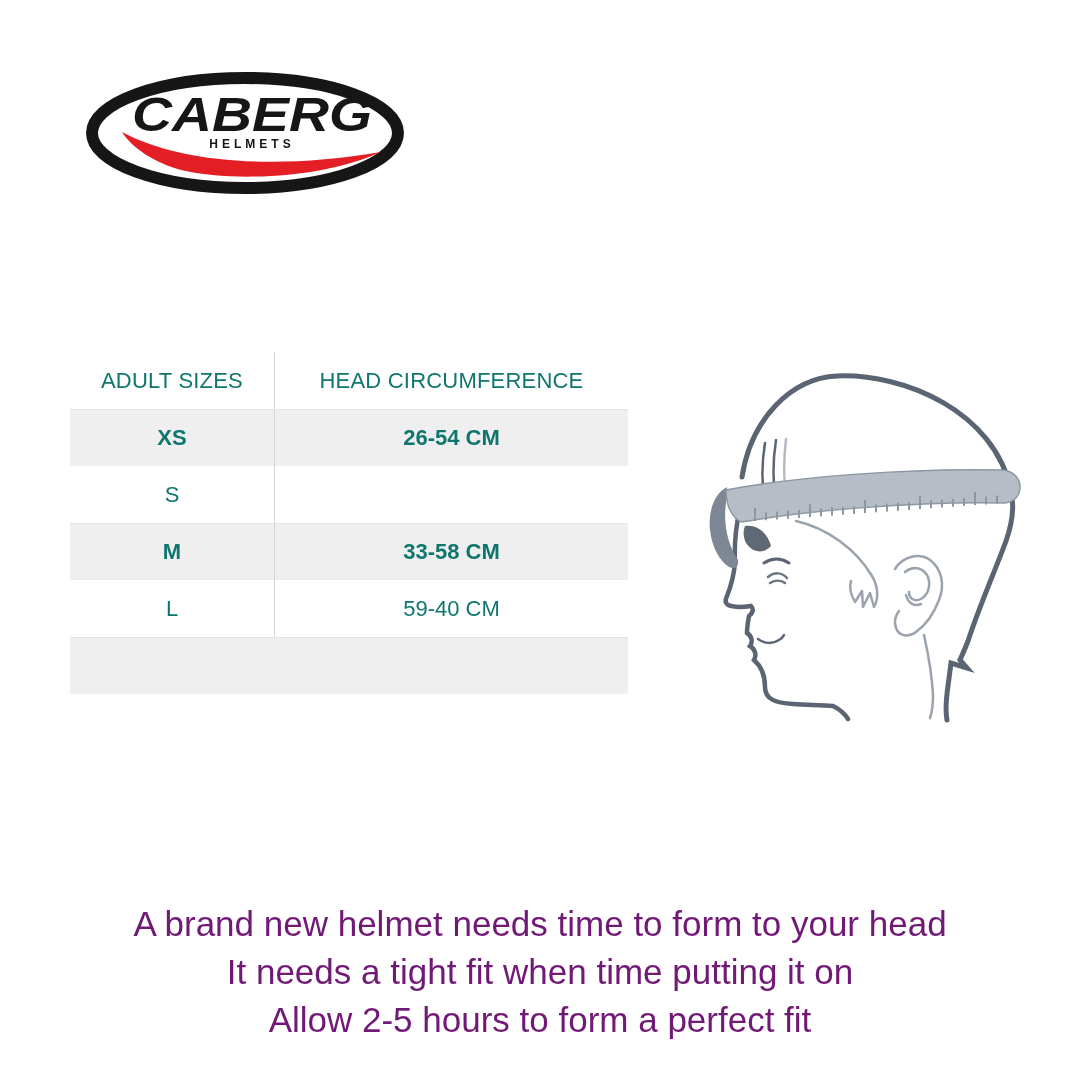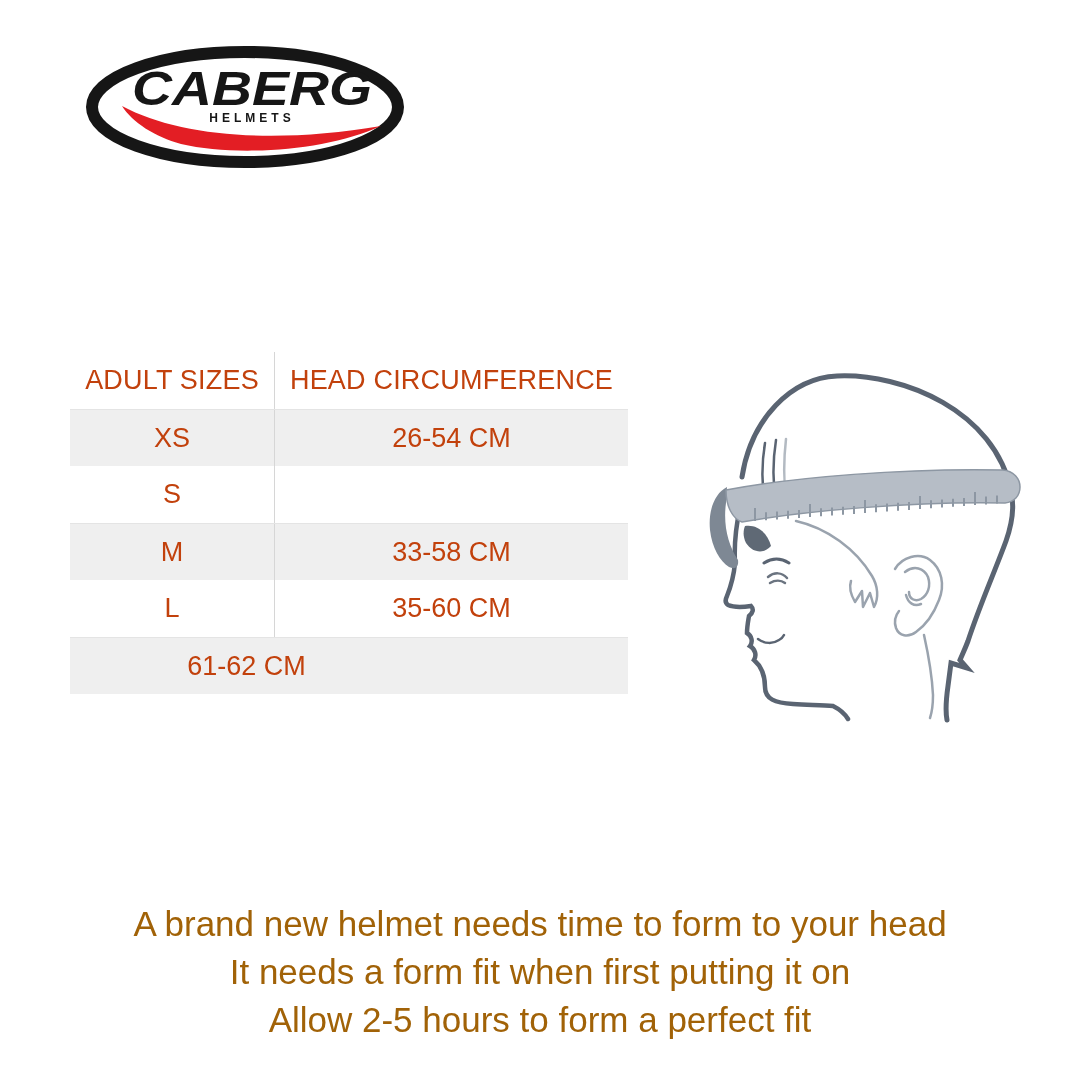--- a/index.html
+++ b/index.html
@@ -7,39 +7,39 @@
   body {
     position:relative;
     width:1080px; height:1080px;
     background:#ffffff;
     font-family:"Liberation Sans", sans-serif;
     color:#1a1a1a;
     overflow:hidden;
   }
 
   
-  .logo { position:absolute; left:85px; top:45px; width:320px; height:124px; }
+  .logo { position:absolute; left:85px; top:71px; width:320px; height:124px; }
 
   
   .size-table { position:absolute; left:70px; top:352px; width:558px; }
   .t-row { display:flex; height:57px; align-items:center; background:#ffffff; }
-  .t-row.stripe { background:#efefef; border-top:1px solid #e4e4e4; }
+  .t-row.stripe { background:#efefef; border-top:1px solid #e4e4e4;font-weight:bold; }
   .t-cell { display:flex; align-items:center; justify-content:center; height:100%; }
   .t-cell.c1 { width:205px; border-right:1px solid #d6d6d6; }
   .t-cell.c2 { width:353px; }
   .t-head .t-cell { font-size:26px; letter-spacing:0.2px; color:#141414; }
-  .t-row .t-cell { font-size:27px; color:#c2410c; }
+  .t-row .t-cell { font-size:22px; color:#0f766e; }
 
   
   .head-art { position:absolute; left:665px; top:355px; width:360px; height:370px; }
 
   
   .footer-note {
     position:absolute; left:0; top:900px; width:1080px;
-    text-align:center; font-size:35px; line-height:48px; color:#a16207;
+    text-align:center; font-size:35px; line-height:48px; color:#701a75;
   }
 
   svg text { font-family:"Liberation Sans", sans-serif; }
   .logo-word { font-weight:bold; font-style:italic; }
   .logo-sub  { font-weight:bold; letter-spacing:4px; }
 </style>
 </head>
 <body>
 
 <div class="logo">
@@ -62,24 +62,23 @@
   </div>
   <div class="t-row">
     <div class="t-cell c1">S</div>
   </div>
   <div class="t-row stripe">
     <div class="t-cell c1">M</div>
     <div class="t-cell c2">33-58 CM</div>
   </div>
   <div class="t-row">
     <div class="t-cell c1">L</div>
-    <div class="t-cell c2">35-60 CM</div>
+    <div class="t-cell c2">59-40 CM</div>
   </div>
   <div class="t-row stripe">
-    <div class="t-cell c2">61-62 CM</div>
   </div>
 </div>
 
 <div class="head-art">
   <svg width="360" height="370" viewBox="0 0 360 370">
 
     <path d="M 77 122 C 86 64, 126 23, 172 21 C 238 18, 330 56, 346 136 C 350 153, 347 169, 341 186
              C 330 216, 314 252, 303 286 C 300 294, 297 300, 295 305 L 302 313 L 286 308 L 283 331
              C 281 345, 280 355, 282 365" fill="none" stroke="#5a6472" stroke-width="5" stroke-linecap="round"></path>
 
@@ -110,15 +109,15 @@
              C 250 146, 140 156, 77 167 C 68 164, 61 152, 61 135 Z" fill="#b6bdc6" stroke="#8d97a3" stroke-width="1.5"></path>
 
     <path d="M101 165.3 v-8 M112 164.5 v-8 M123 163.7 v-8 M134 162.9 v-8 M156 161.3 v-8 M167 160.5 v-8 M178 159.7 v-8 M189 158.9 v-8 M211 157.3 v-8 M222 156.5 v-8 M233 155.7 v-8 M244 154.9 v-8 M266 153.3 v-8 M277 152.5 v-8 M288 151.7 v-8 M299 150.9 v-8 M321 149.4 v-8 M332 148.6 v-8" fill="none" stroke="#8d97a3" stroke-width="2"></path>
 
     <path d="M90 166.1 v-13 M145 162.1 v-13 M200 158.1 v-13 M255 154.1 v-13 M310 150.1 v-13" fill="none" stroke="#8d97a3" stroke-width="2"></path>
   </svg>
 </div>
 
 <div class="footer-note">
   <div>A brand new helmet needs time to form to your head</div>
-  <div>It needs a form fit when first putting it on</div>
+  <div>It needs a tight fit when time putting it on</div>
   <div>Allow 2-5 hours to form a perfect fit</div>
 </div>
 
 </body></html>

